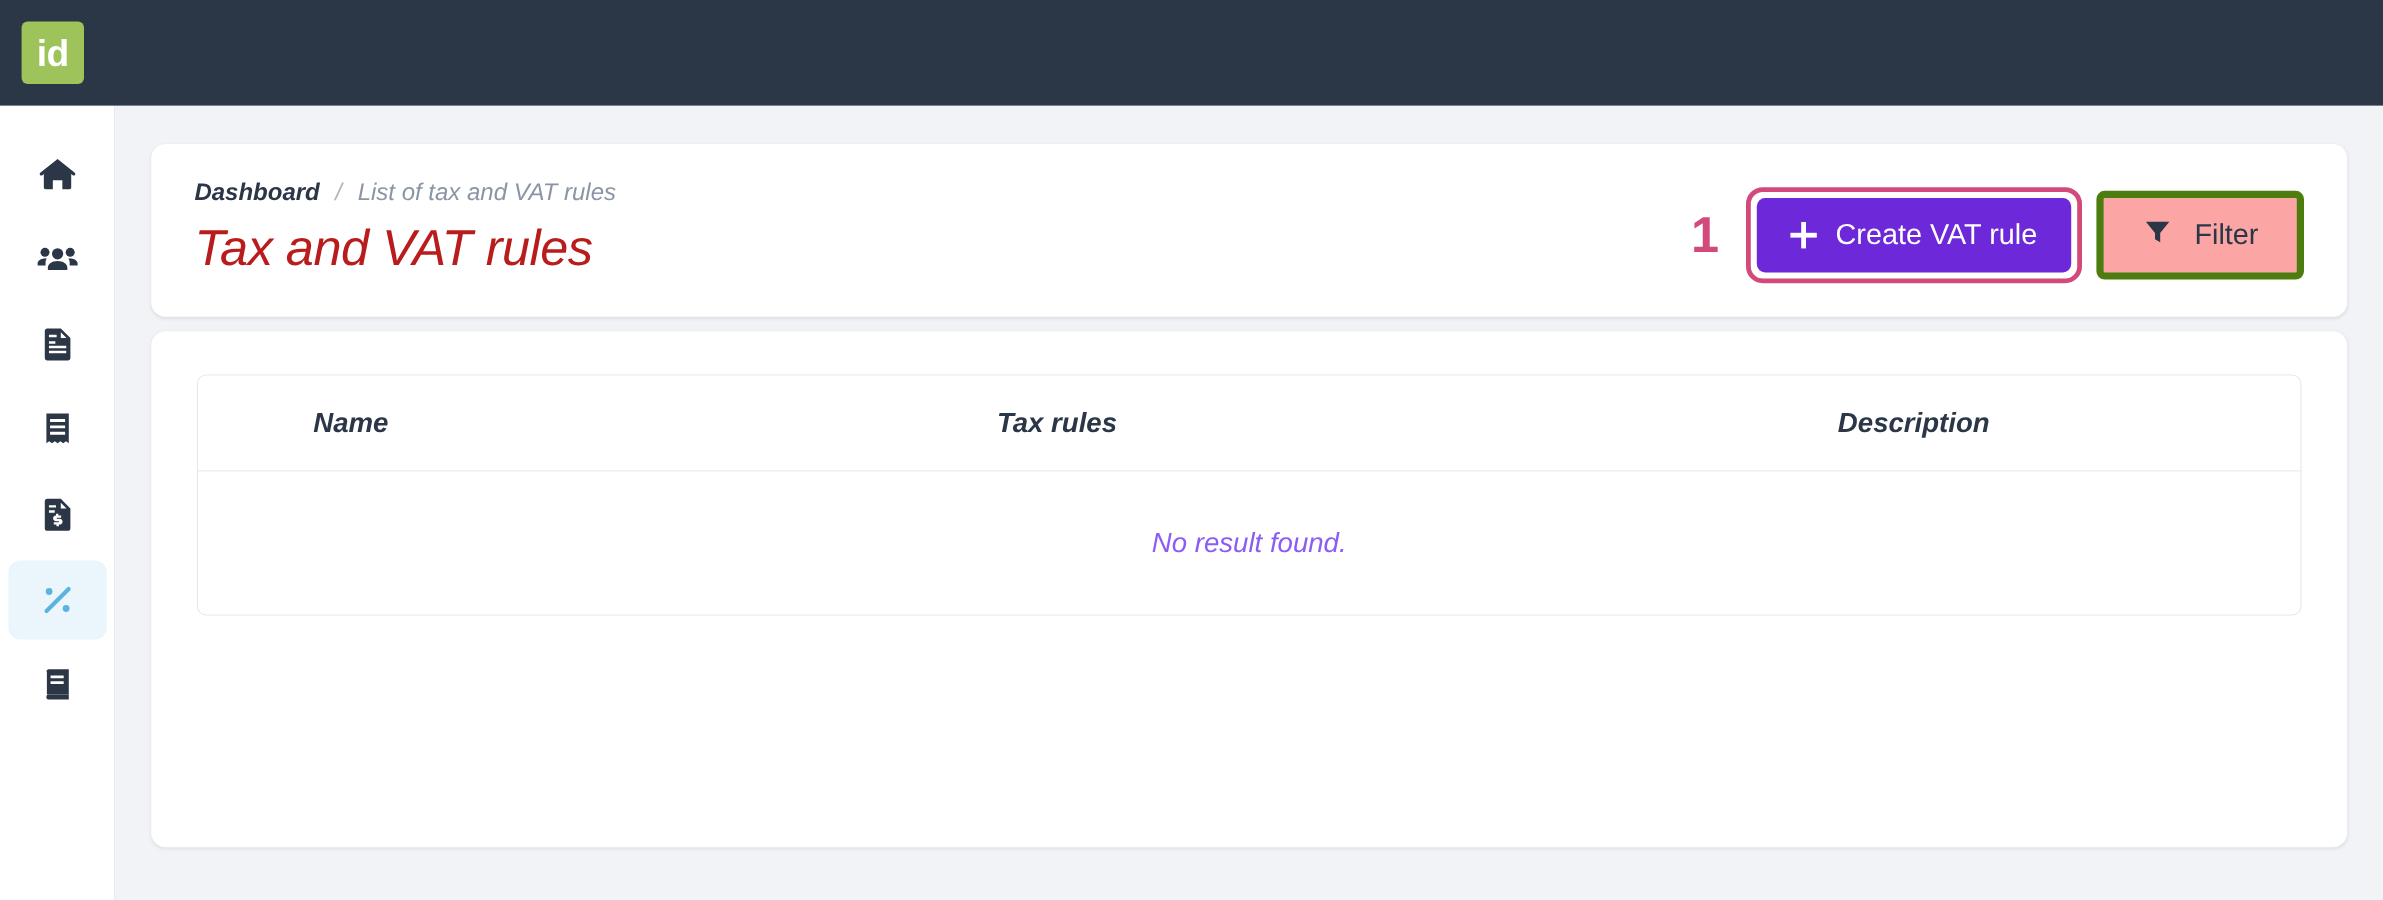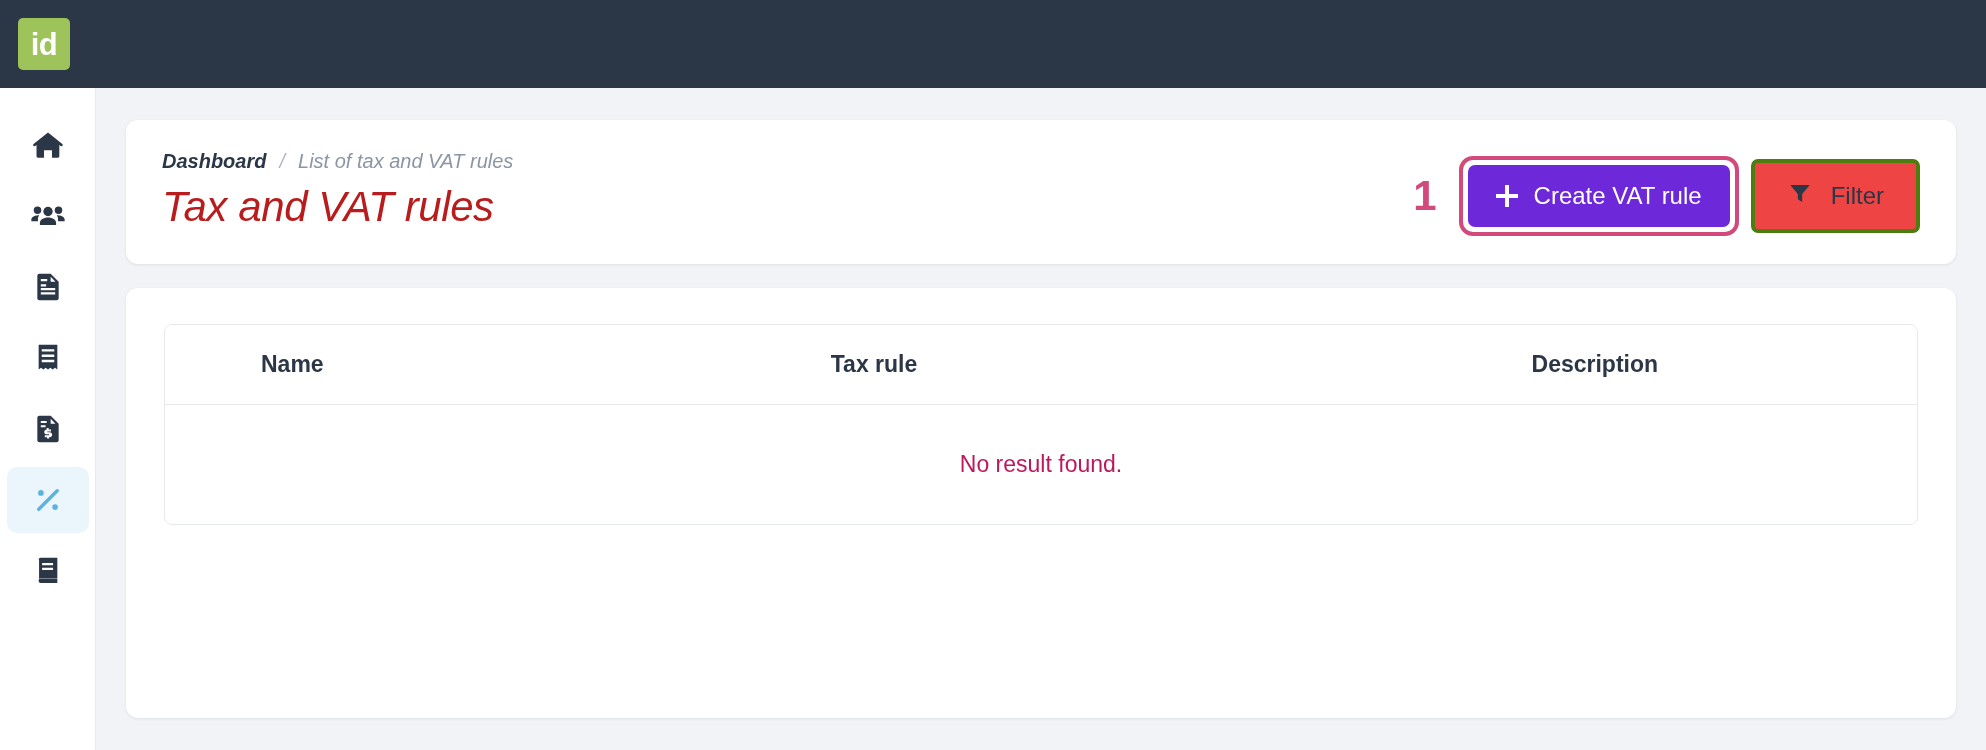--- a/index.html
+++ b/index.html
@@ -195,41 +195,42 @@
   }
   .plus-icon::before, .plus-icon::after {
     content: "";
     position: absolute;
     background: #ffffff;
   }
   .plus-icon::before { left: 9px; top: 0; width: 4px; height: 22px; }
   .plus-icon::after  { top: 9px; left: 0; height: 4px; width: 22px; }
 
   .btn-secondary {
-    background: #ef4444;
+    background: #fca5a5;
     color: #2b3647;
-    border: 4px solid #4d7c0f;
+    border: 6px solid #4d7c0f;
     border-radius: 7px;
     font-size: 24px;
     font-family: inherit;
     padding: 0 32px;
     height: 74px;
     display: flex;
     align-items: center;
     gap: 18px;
     cursor: pointer;
     margin-left: 12px;
     white-space: nowrap;
   }
 
   
   .table-card {
-    margin-top: 24px;
+    margin-top: 12px;
     padding: 36px 38px 60px 38px;
     min-height: 430px;
+    font-style: italic;
   }
   table.data-table {
     width: 100%;
     border-collapse: separate;
     border-spacing: 0;
     border: 1px solid #e5e8ec;
     border-radius: 8px;
     overflow: hidden;
   }
   table.data-table th {
@@ -240,21 +241,21 @@
     padding: 26px 0 26px 0;
     border-bottom: 1px solid #e5e8ec;
     background: #ffffff;
   }
   table.data-table th.col-name { padding-left: 96px; width: 38%; }
   table.data-table th.col-tax  { width: 40%; }
   table.data-table th.col-desc { width: 22%; }
   table.data-table td.empty-cell {
     text-align: center;
     font-size: 23px;
-    color: #be185d;
+    color: #8b5cf6;
     padding: 46px 0;
     background: #ffffff;
   }
 </style>
 </head>
 <body>
 
 <div class="topbar">
   <div class="logo-box">id</div>
 
@@ -359,21 +360,21 @@
         <span>Filter</span>
       </button>
     </div>
   </div>
 
   <div class="card table-card">
     <table class="data-table">
       <thead>
         <tr>
           <th class="col-name">Name</th>
-          <th class="col-tax">Tax rule</th>
+          <th class="col-tax">Tax rules</th>
           <th class="col-desc">Description</th>
         </tr>
       </thead>
       <tbody>
         <tr>
           <td class="empty-cell" colspan="3">No result found.</td>
         </tr>
       </tbody>
     </table>
   </div>

